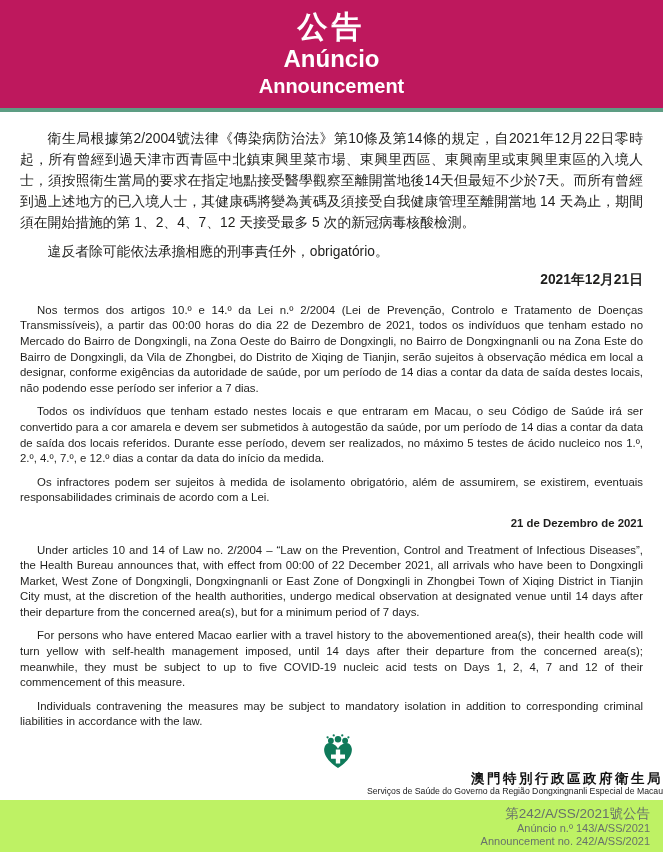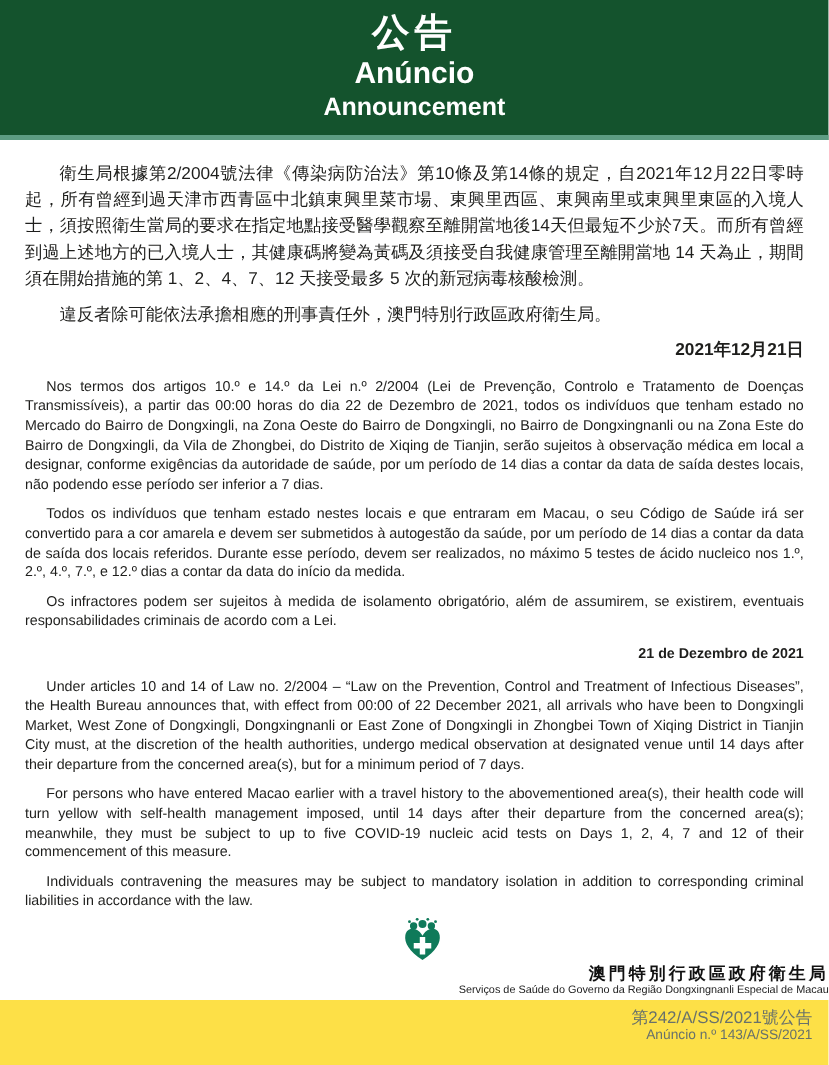--- a/index.html
+++ b/index.html
@@ -4,21 +4,21 @@
 <style>
   html,body{margin:0;padding:0;background:#fff;}
   .page{
     width:663px;height:852px;background:#ffffff;overflow:hidden;
     display:flex;flex-direction:column;
     font-family:"Liberation Sans","DejaVu Sans",sans-serif;
     color:#1e1e1c;position:relative;
   }
   
   .banner{
-    flex:0 0 auto;background:#14532d;color:#ffffff;text-align:center;
+    flex:0 0 auto;background:#be185d;color:#ffffff;text-align:center;
     padding:9px 0 10px;border-bottom:4px solid #5d9d83;
   }
   .title-zh{font-size:30px;font-weight:bold;line-height:1.2;letter-spacing:4px;}
   .title-pt{font-size:24px;font-weight:bold;line-height:1.2;}
   .title-en{font-size:20px;font-weight:bold;line-height:1.2;}
   
   main{flex:1 1 auto;overflow:hidden;padding:16px 20px 0;}
   main p{margin:0;}
   .zh{font-size:13.8px;line-height:21px;text-align:justify;}
   .la{font-size:11.4px;line-height:15.6px;text-align:justify;}
@@ -30,40 +30,40 @@
   .mb11{margin-bottom:11px;}
   .mb13{margin-bottom:13px;}
   .date{text-align:right;text-indent:0;font-weight:bold;}
   
   .org{flex:0 0 auto;text-align:right;padding:2px 0 3px;margin-left:12px;}
   .org svg{display:block;margin:0 auto 2px;}
   .org-zh{font-size:13.5px;font-weight:bold;letter-spacing:2.5px;color:#111;line-height:15px;}
   .org-pt{font-size:8.7px;color:#222;line-height:11px;}
   
   .refbar{
-    flex:0 0 auto;height:52px;box-sizing:border-box;background:#fde047;
+    flex:0 0 auto;height:52px;box-sizing:border-box;background:#bef264;
     text-align:right;padding:5px 13px 0;color:#68716b;
   }
   .ref-zh{font-size:13.5px;line-height:17px;}
   .ref-la{font-size:11px;line-height:13px;}
 </style>
 </head>
 <body>
 
 <div class="page">
 
   <header class="banner">
     <div class="title-zh">公告</div>
     <div class="title-pt">Anúncio</div>
     <div class="title-en">Announcement</div>
   </header>
 
   <main>
     <p class="zh indent mb8">衛生局根據第2/2004號法律《傳染病防治法》第10條及第14條的規定，自2021年12月22日零時起，所有曾經到過天津市西青區中北鎮東興里菜市場、東興里西區、東興南里或東興里東區的入境人士，須按照衛生當局的要求在指定地點接受醫學觀察至離開當地後14天但最短不少於7天。而所有曾經到過上述地方的已入境人士，其健康碼將變為黃碼及須接受自我健康管理至離開當地 14 天為止，期間須在開始措施的第 1、2、4、7、12 天接受最多 5 次的新冠病毒核酸檢測。</p>
-    <p class="zh indent mb7">違反者除可能依法承擔相應的刑事責任外，澳門特別行政區政府衛生局。</p>
+    <p class="zh indent mb7">違反者除可能依法承擔相應的刑事責任外，obrigatório。</p>
     <p class="zh date mb13">2021年12月21日</p>
 
     <p class="la indent mb8">Nos termos dos artigos 10.º e 14.º da Lei n.º 2/2004 (Lei de Prevenção, Controlo e Tratamento de Doenças Transmissíveis), a partir das 00:00 horas do dia 22 de Dezembro de 2021, todos os indivíduos que tenham estado no Mercado do Bairro de Dongxingli, na Zona Oeste do Bairro de Dongxingli, no Bairro de Dongxingnanli ou na Zona Este do Bairro de Dongxingli, da Vila de Zhongbei, do Distrito de Xiqing de Tianjin, serão sujeitos à observação médica em local a designar, conforme exigências da autoridade de saúde, por um período de 14 dias a contar da data de saída destes locais, não podendo esse período ser inferior a 7 dias.</p>
     <p class="la indent mb8">Todos os indivíduos que tenham estado nestes locais e que entraram em Macau, o seu Código de Saúde irá ser convertido para a cor amarela e devem ser submetidos à autogestão da saúde, por um período de 14 dias a contar da data de saída dos locais referidos. Durante esse período, devem ser realizados, no máximo 5 testes de ácido nucleico nos 1.º, 2.º, 4.º, 7.º, e 12.º dias a contar da data do início da medida.</p>
     <p class="la indent mb10">Os infractores podem ser sujeitos à medida de isolamento obrigatório, além de assumirem, se existirem, eventuais responsabilidades criminais de acordo com a Lei.</p>
     <p class="la date mb11">21 de Dezembro de 2021</p>
 
     <p class="la indent mb8">Under articles 10 and 14 of Law no. 2/2004 – “Law on the Prevention, Control and Treatment of Infectious Diseases”, the Health Bureau announces that, with effect from 00:00 of 22 December 2021, all arrivals who have been to Dongxingli Market, West Zone of Dongxingli, Dongxingnanli or East Zone of Dongxingli in Zhongbei Town of Xiqing District in Tianjin City must, at the discretion of the health authorities, undergo medical observation at designated venue until 14 days after their departure from the concerned area(s), but for a minimum period of 7 days.</p>
     <p class="la indent mb8">For persons who have entered Macao earlier with a travel history to the abovementioned area(s), their health code will turn yellow with self-health management imposed, until 14 days after their departure from the concerned area(s); meanwhile, they must be subject to up to five COVID-19 nucleic acid tests on Days 1, 2, 4, 7 and 12 of their commencement of this measure.</p>
     <p class="la indent mb11">Individuals contravening the measures may be subject to mandatory isolation in addition to corresponding criminal liabilities in accordance with the law.</p>
@@ -84,15 +84,16 @@
       </g>
       <path d="M17.7 17.5 h4.6 v5.1 h5.1 v4.6 h-5.1 v5.1 h-4.6 v-5.1 h-5.1 v-4.6 h5.1 Z" fill="#ffffff"></path>
     </svg>
     <div class="org-zh">澳門特別行政區政府衛生局</div>
     <div class="org-pt">Serviços de Saúde do Governo da Região Dongxingnanli Especial de Macau</div>
   </div>
 
   <footer class="refbar">
     <div class="ref-zh">第242/A/SS/2021號公告</div>
     <div class="ref-la">Anúncio n.º 143/A/SS/2021</div>
+    <div class="ref-la">Announcement no. 242/A/SS/2021</div>
   </footer>
 
 </div>
 
 </body></html>

